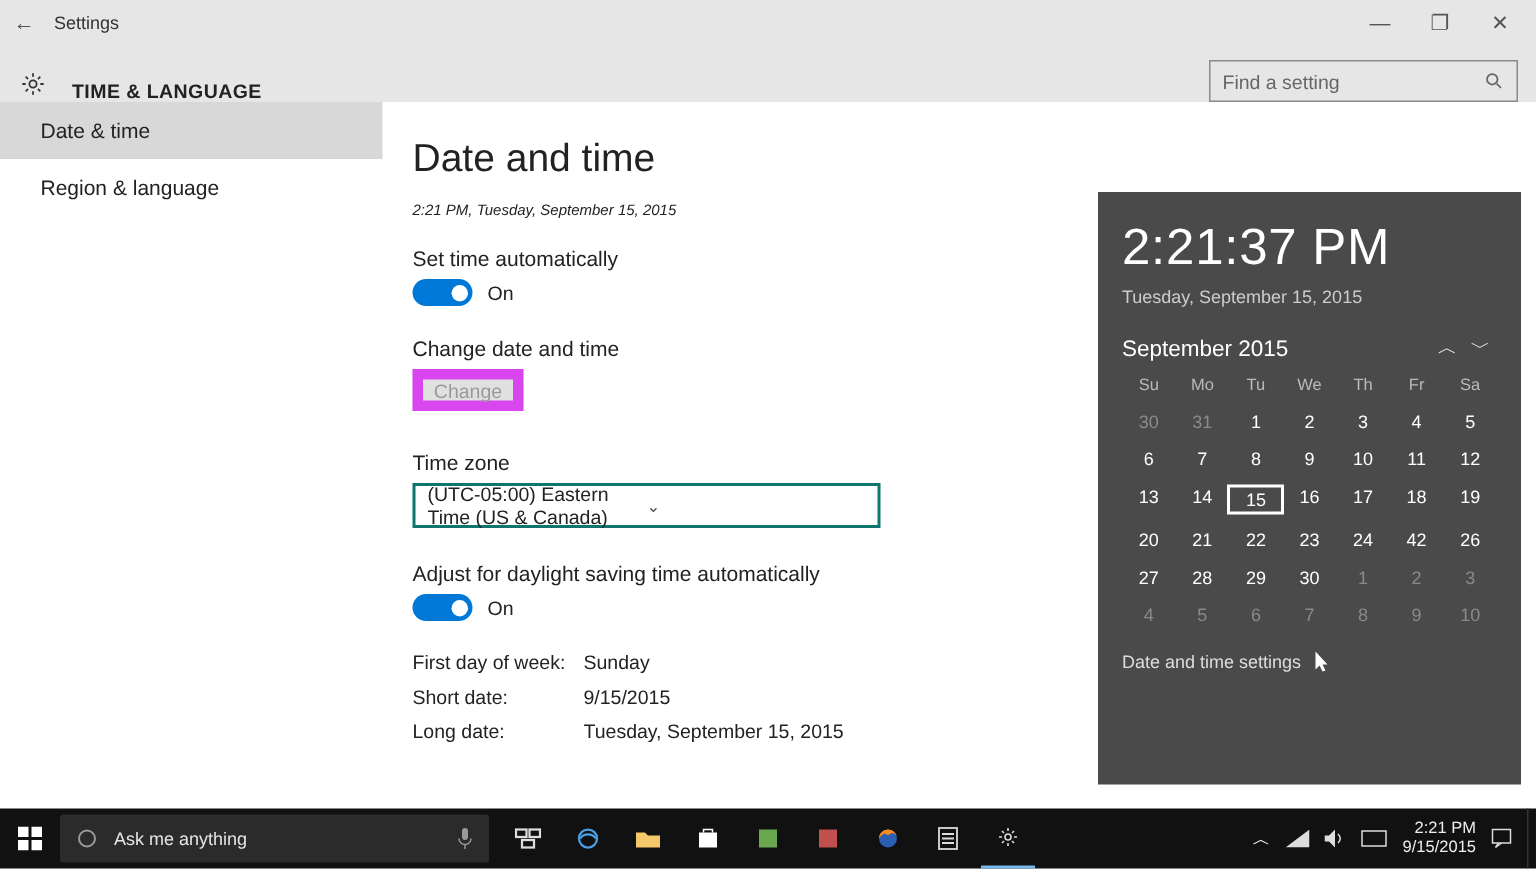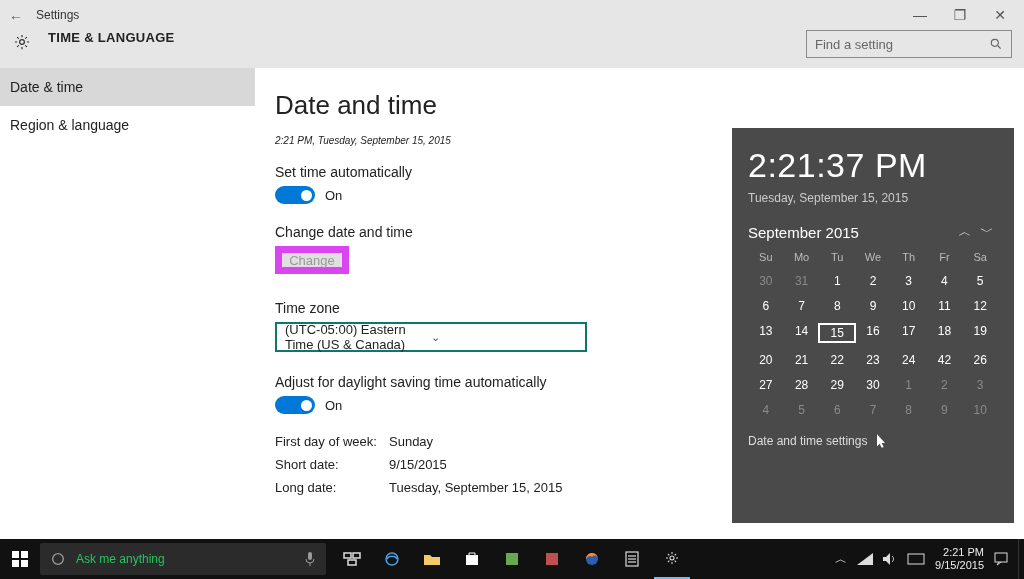--- a/index.html
+++ b/index.html
@@ -6,31 +6,31 @@
   html, body { width: 1024px; height: 579px; overflow: hidden; background: #fff; }
 
   
   .titlebar { height: 30px; background: #e6e6e6; display: flex; align-items: center; padding: 0 4px; font-size: 12px; color: #333; }
   .titlebar .back { width: 24px; text-align: center; font-size: 14px; color: #555; cursor: pointer; }
   .titlebar .title { margin-left: 8px; }
   .titlebar .spacer { flex: 1; }
   .winbtn { width: 40px; text-align: center; font-size: 14px; color: #555; cursor: pointer; }
 
   
-  .headerrow { height: 38px; background: #e6e6e6; display: flex; align-items: flex-start; padding: 0 10px; }
+  .headerrow { height: 38px; background: #e6e6e6; display: flex; align-items: flex-end; padding: 0 10px; }
   .gearicon { width: 24px; height: 24px; display:flex; align-items:center; justify-content:center; }
   .pagetitle { font-size: 13px; font-weight: 600; letter-spacing: .3px; margin-left: 14px; color:#222; }
   .headerrow .spacer { flex: 1; }
   .searchbox { width: 206px; height: 28px; border: 1px solid #8a8a8a; background: #e6e6e6; display: flex; align-items: center; padding: 0 8px; font-size: 13px; color: #666; margin-right: 2px; }
   .searchbox span { flex: 1; }
 
   
   .body { display: flex; height: calc(579px - 30px - 38px - 40px); }
   .sidebar { width: 255px; background: #fff; border-right: none; }
-  .sidebar .item { height: 38px; display:flex; align-items:center; padding: 0 10px; font-size: 14px; color:#222; cursor:pointer; }
+  .sidebar .item { height: 38px; display:flex; align-items:center; padding: 0 27px; font-size: 14px; color:#222; cursor:pointer; }
   .sidebar .item.selected { background: #d8d8d8; }
 
   .main { flex: 1; padding: 22px 0 0 20px; overflow: hidden; position: relative; color:#222; }
   h1.section { font-size: 26px; font-weight: 400; margin-bottom: 14px; }
   .nowline { font-size: 10px; margin-bottom: 18px; font-style: italic; }
   .fieldlabel { font-size: 14px; margin-bottom: 6px; }
 
   .toggle { display:flex; align-items:center; gap:10px; margin-bottom:20px; }
   .toggle .track { width: 40px; height: 18px; border-radius: 9px; background: #0078d7; position: relative; }
   .toggle .knob { width:11px; height:11px; border-radius:50%; background:#fff; position:absolute; right:3px; top:3.5px; }
@@ -57,21 +57,21 @@
   .calgrid .dow { color:#bbb; font-size:11px; }
   .calgrid .d { color:#fff; cursor:pointer; }
   .calgrid .d.dim { color:#8a8a8a; }
   .calgrid .d.today { outline:2px solid #fff; outline-offset:-1px; padding:2px 0; }
   .dtslink { font-size:12px; color:#ddd; margin-top:16px; cursor:pointer; display:flex; align-items:center; gap:6px; }
   .cursorimg { width:16px; height:16px; }
 
   
   .taskbar { position:absolute; left:0; right:0; bottom:0; height:40px; background:#111; display:flex; align-items:center; color:#fff; font-size:12px; }
   .tb-start { width:40px; height:40px; display:flex; align-items:center; justify-content:center; cursor:pointer; }
-  .tb-search { width:286px; height:32px; background:#2b2b2b; border-radius:2px; display:flex; align-items:center; padding:0 10px; color:#22c55e; gap:10px; cursor:text; }
+  .tb-search { width:286px; height:32px; background:#2b2b2b; border-radius:2px; display:flex; align-items:center; padding:0 10px; color:#e5e5e5; gap:10px; cursor:text; }
   .tb-search .s { flex:1; }
   .tb-mic { color:#9a9a9a; }
   .tb-icons { display:flex; align-items:center; gap:4px; margin-left:8px; }
   .tbicon { width:36px; height:40px; display:flex; align-items:center; justify-content:center; cursor:pointer; color:#ddd; }
   .tbicon.active { border-bottom:2px solid #76b9ed; }
   .tb-spacer { flex:1; }
   .systray { display:flex; align-items:center; gap:10px; margin-right:4px; }
   .traytxt { text-align:right; line-height:13px; font-size:11px; color:#eee; }
   .peek { width:6px; height:40px; border-left:1px solid #333; margin-left:6px; }
 

